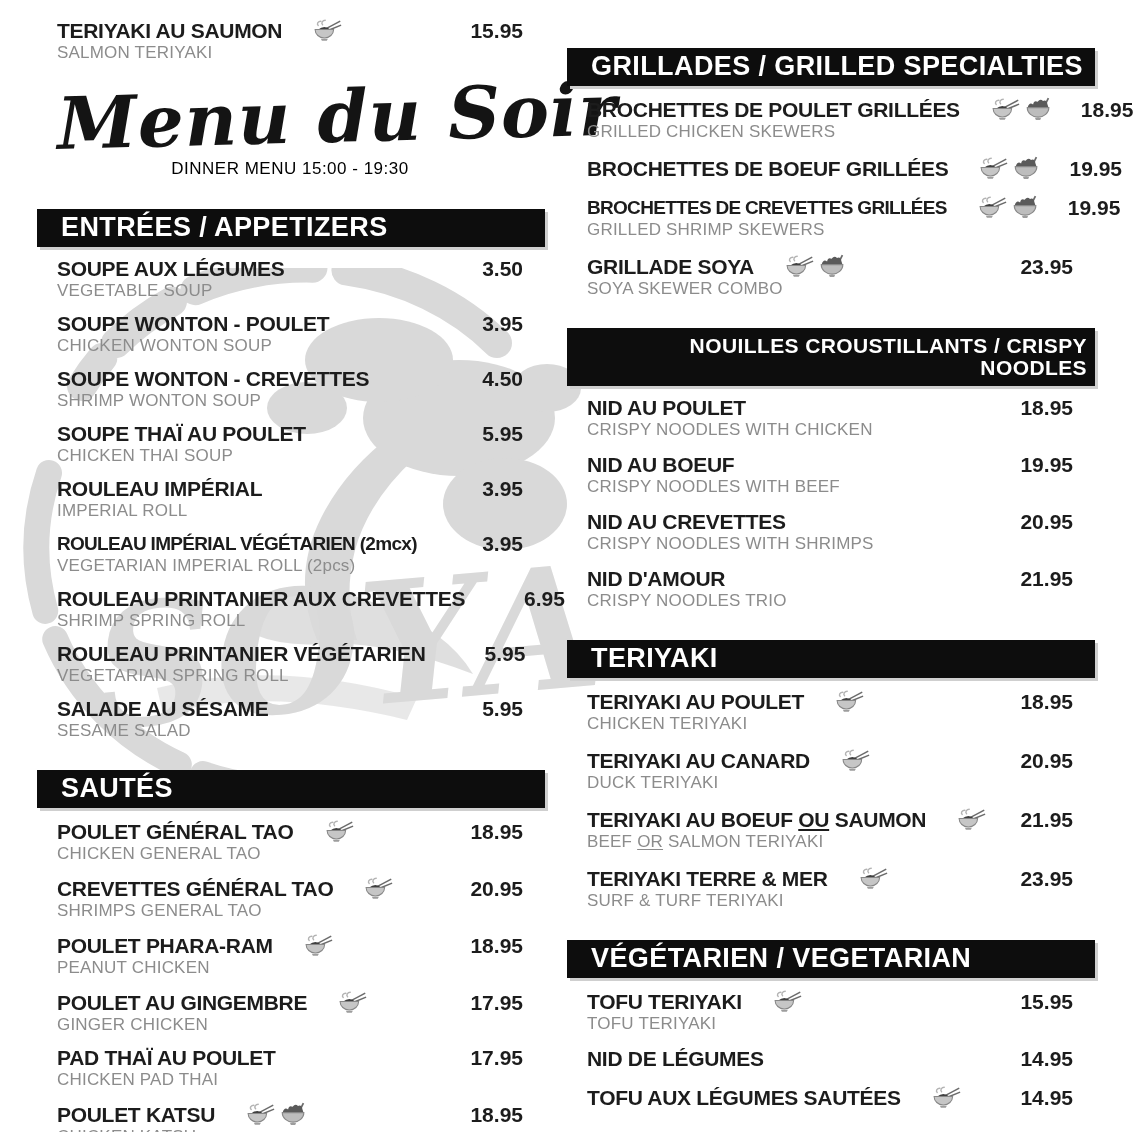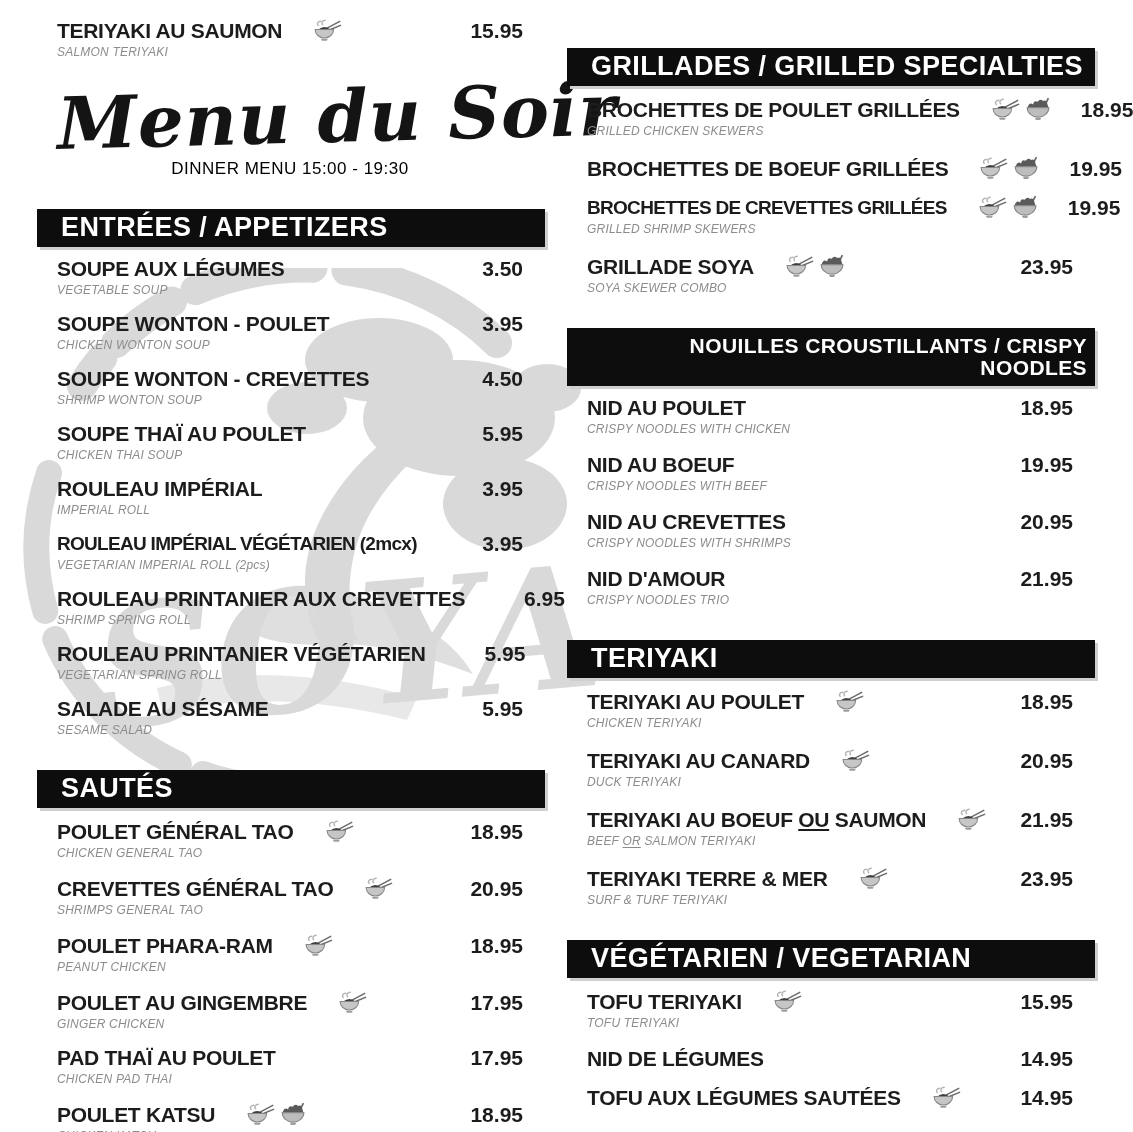--- a/index.html
+++ b/index.html
@@ -36,21 +36,21 @@
   .item-top{display:flex;align-items:flex-end;gap:21px;}
   .item-name{
     font-weight:bold;font-size:21px;line-height:22px;color:#1c1c1c;
     letter-spacing:-0.3px;white-space:nowrap;
   }
   .item-name.condensed{font-size:19px;letter-spacing:-0.7px;}
   .item-name u,.item-sub u{text-underline-offset:2px;}
   .item-icons{display:flex;gap:5px;margin-left:9px;align-items:center;}
   .icon{display:inline-flex;line-height:0;}
   .item-price{margin-left:auto;font-weight:bold;font-size:21px;line-height:22px;color:#1c1c1c;padding-left:8px;}
-  .item-sub{font-style:italic;color:#8c8c8c;font-size:12px;line-height:19px;margin-top:1px;letter-spacing:.2px;white-space:nowrap;}
+  .item-sub{color:#8c8c8c;font-size:17px;line-height:19px;margin-top:1px;letter-spacing:.2px;white-space:nowrap;}
   
   .watermark{position:absolute;left:-30px;top:250px;width:600px;height:530px;z-index:0;pointer-events:none;}
 </style>
 </head>
 <body>
 
 <div class="menu">
 
   <div class="col col-left">
     <div class="watermark">

